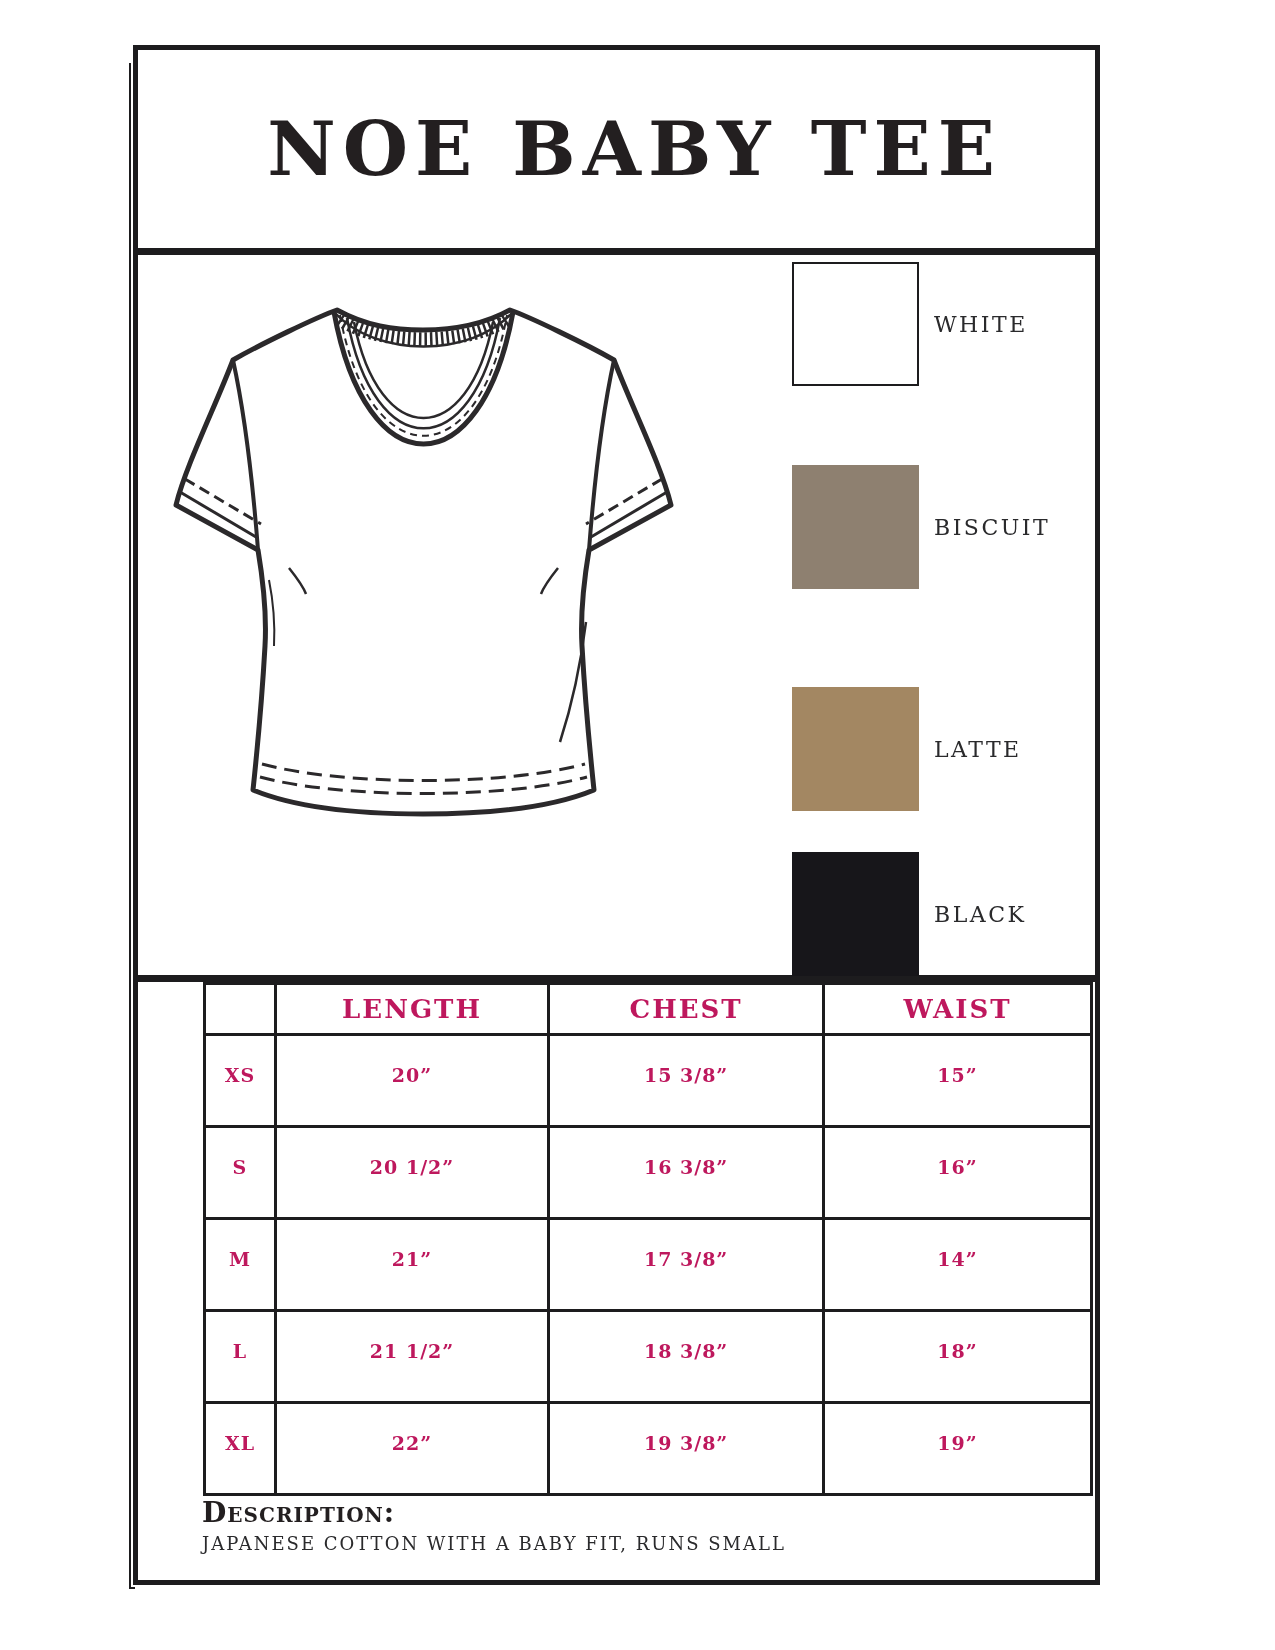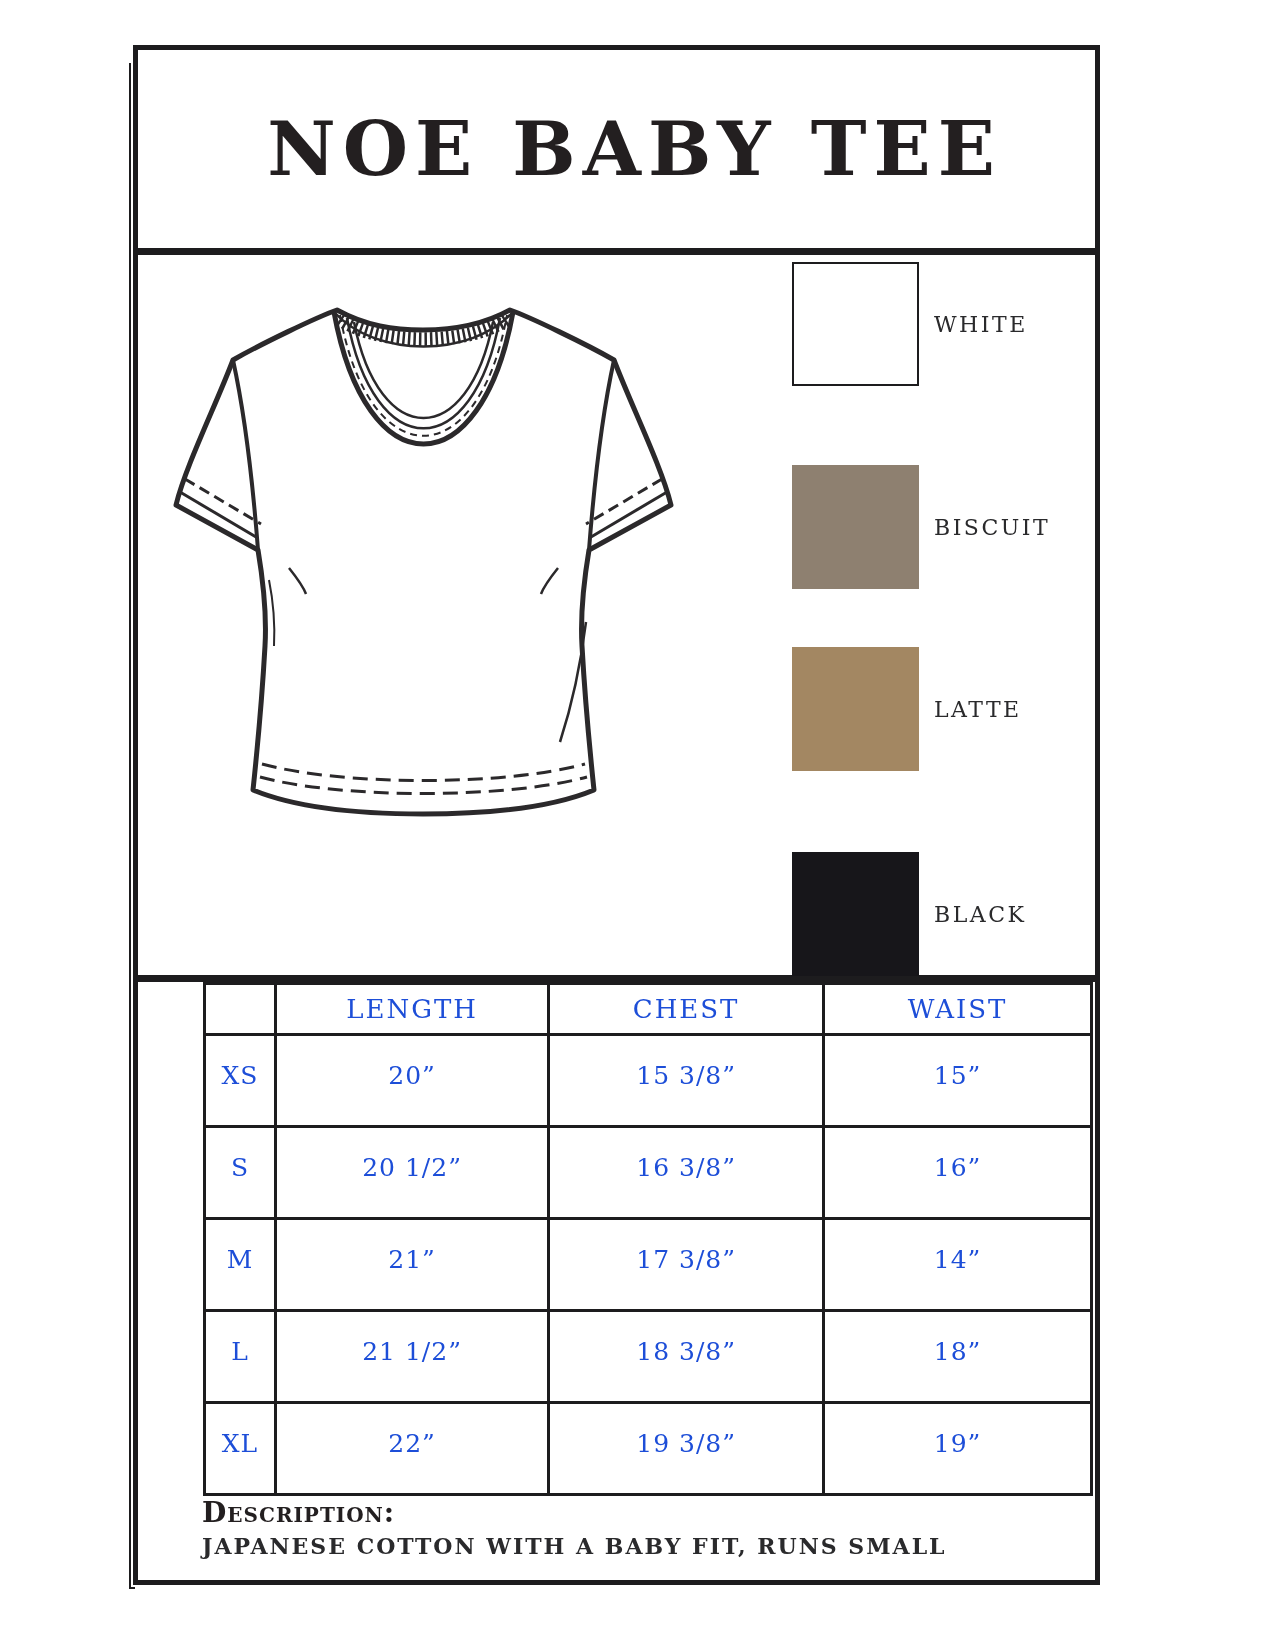--- a/index.html
+++ b/index.html
@@ -19,39 +19,39 @@
   .product-title{margin:0;padding-left:36px;font-size:75px;font-weight:bold;
                  letter-spacing:7px;white-space:nowrap;color:#231f20;}
 
   
   .main-section{position:relative;height:720px;border-bottom:7px solid #1d1c1e;}
   .tee-svg{position:absolute;left:3px;top:-5px;}
   .swatch-row{position:absolute;left:654px;height:124px;display:flex;align-items:center;}
   .swatch{width:127px;height:124px;box-sizing:border-box;flex:0 0 auto;}
   .swatch.bordered{border:2px solid #1d1c1e;}
   .swatch-label{margin-left:15px;font-size:22px;font-weight:normal;letter-spacing:2.5px;color:#2a2a2c;}
-  .row-0{top:7px}.row-1{top:210px}.row-2{top:392px}.row-3{top:597px}
+  .row-0{top:7px}.row-1{top:210px}.row-2{top:432px}.row-3{top:597px}
 
   
   .bottom-section{position:relative;}
   .chart-heading{margin:26px 0 10px 10px;font-size:31px;font-weight:bold;
                  font-variant:small-caps;letter-spacing:1px;}
   table.size-chart{margin-left:65px;width:890px;border-collapse:collapse;
                    border:3px solid #1d1c1e;table-layout:fixed;}
   table.size-chart th,table.size-chart td{border:3px solid #1d1c1e;text-align:center;
-                   font-weight:normal;color:#1d4ed8;}
+                   font-weight:bold;color:#be185d;}
   table.size-chart thead th{height:46px;font-size:26px;letter-spacing:2px;}
-  table.size-chart tbody td{height:76px;font-size:25px;letter-spacing:1px;
+  table.size-chart tbody td{height:76px;font-size:19px;letter-spacing:1px;
                    vertical-align:middle;padding-bottom:12px;}
   col.c-size{width:8%;} col.c-len{width:30.8%;} col.c-chest{width:31%;} col.c-waist{width:30.2%;}
   td.size-cell{font-size:25px;}
 
   .desc-heading{margin:0 0 2px 64px;font-size:28px;font-weight:bold;
                 font-variant:small-caps;letter-spacing:1px;}
-  .desc-text{margin:4px 0 0 64px;font-size:22px;font-weight:bold;letter-spacing:2px;color:#2a2a2c;}
+  .desc-text{margin:4px 0 0 64px;font-size:18px;font-weight:normal;letter-spacing:2px;color:#2a2a2c;}
 
   svg .ln{fill:none;stroke:#2b292b;}
 </style>
 </head>
 <body>
 
 <div class="frame">
 
   <div class="title-section">
     <h1 class="product-title">NOE BABY TEE</h1>

